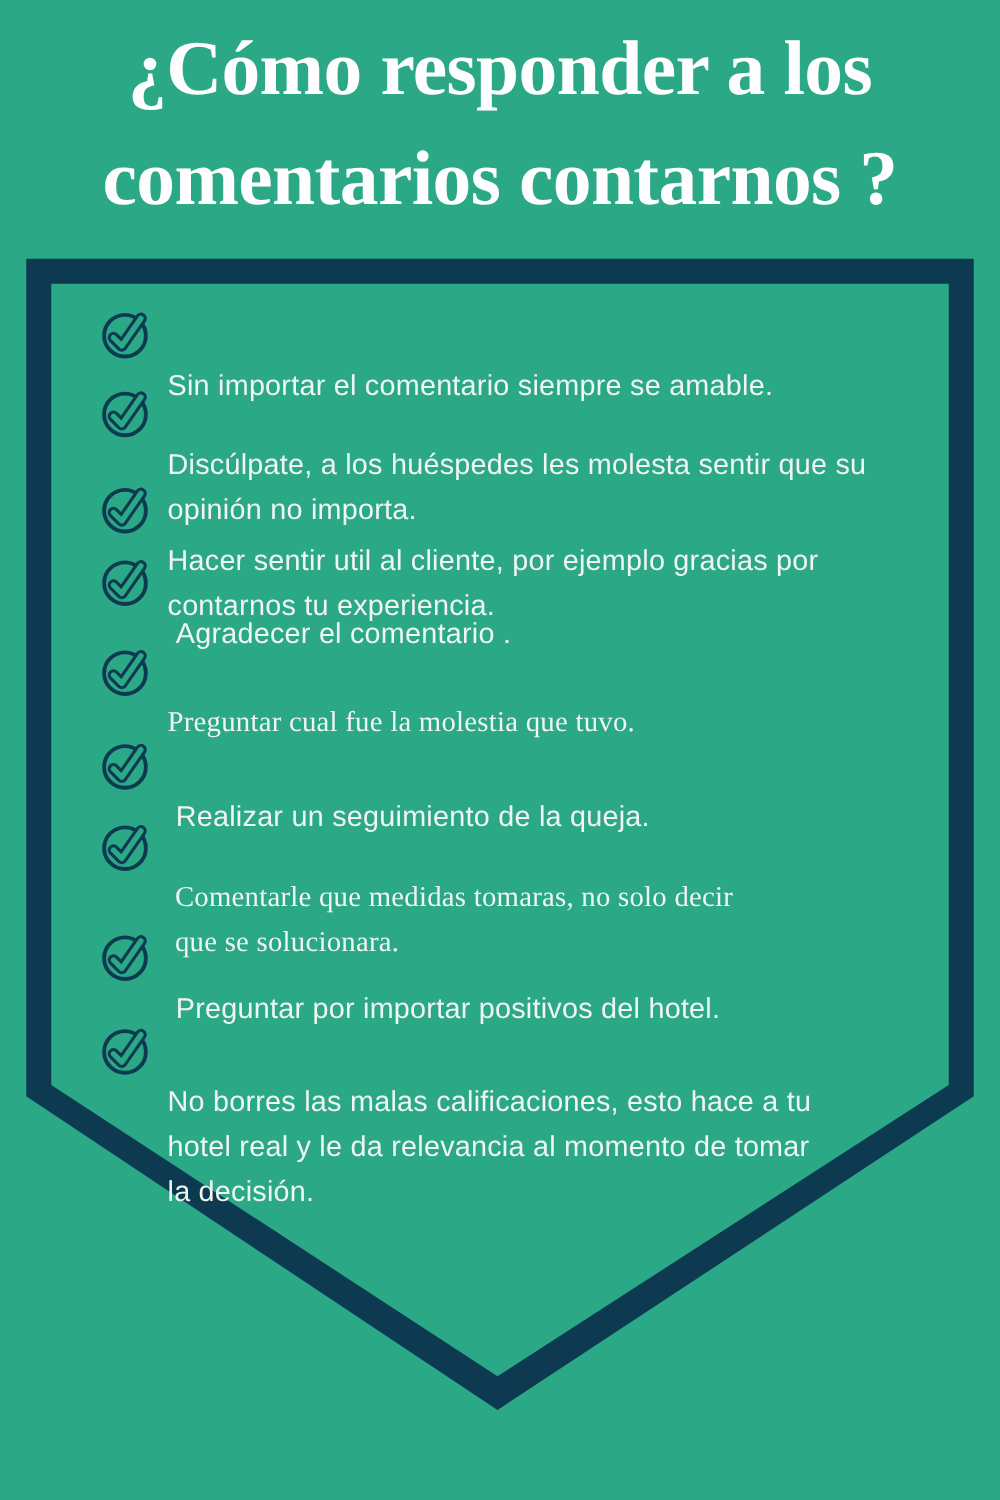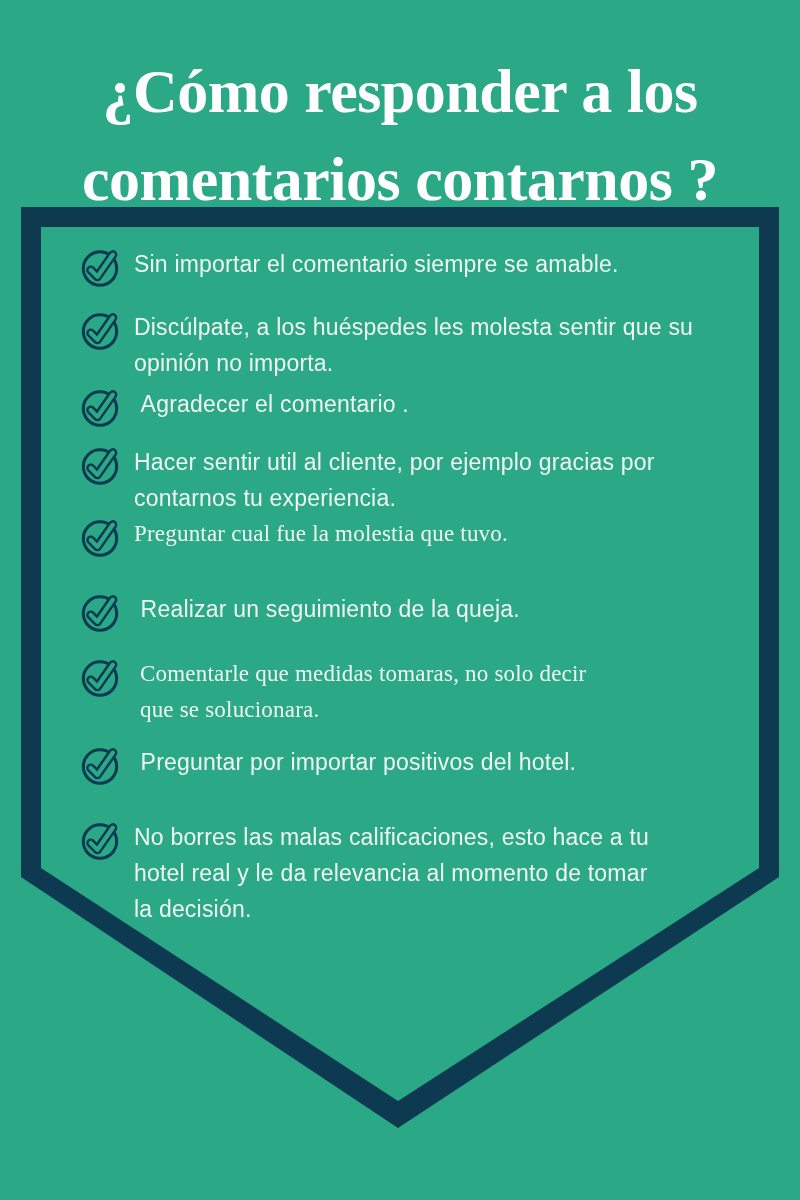--- a/index.html
+++ b/index.html
@@ -11,29 +11,28 @@
     height: 1200px;
     background: #2BA886;
     font-family: "Liberation Sans", sans-serif;
   }
 
   
   .title {
     position: absolute;
     top: 0; left: 0;
     width: 800px;
-    padding-top: 3px;
+    padding-top: 11px;
     text-align: center;
     color: #FEFEFE;
     font-family: "Liberation Serif", serif;
     font-weight: bold;
     font-size: 62px;
     line-height: 88px;
     letter-spacing: -0.5px;
-    margin-top: 44px;
   }
 
   
   .badge {
     position: absolute;
     top: 0; left: 0;
     width: 800px;
     height: 1200px;
     display: block;
   }
@@ -65,20 +64,21 @@
     flex: 0 0 41px;
     margin-top: 0px;
   }
 
   .item-text {
     color: #EFF5F1;
     font-size: 23px;
     line-height: 36px;
     white-space: pre-wrap;
     letter-spacing: 0.2px;
+    margin-top: 44px;
   }
 
   .defs-holder { position: absolute; width: 0; height: 0; overflow: hidden; }
 </style>
 </head>
 <body>
 
 <div class="canvas">
 
   <svg class="defs-holder" aria-hidden="true">
@@ -115,29 +115,29 @@
           <use href="#chk"></use>
         </svg>
       <div class="item-text">Discúlpate, a los huéspedes les molesta sentir que su
 opinión no importa.</div>
     </div>
 
     <div class="item">
       <svg class="check-icon-svg">
           <use href="#chk"></use>
         </svg>
-      <div class="item-text"> Agradecer el comentario .</div>
+      <div class="item-text">Hacer sentir util al cliente, por ejemplo gracias por
+contarnos tu experiencia.</div>
     </div>
 
     <div class="item">
       <svg class="check-icon-svg">
           <use href="#chk"></use>
         </svg>
-      <div class="item-text">Hacer sentir util al cliente, por ejemplo gracias por
-contarnos tu experiencia.</div>
+      <div class="item-text"> Agradecer el comentario .</div>
     </div>
 
     <div class="item">
       <svg class="check-icon-svg">
           <use href="#chk"></use>
         </svg>
       <div class="item-text">Preguntar cual fue la molestia que tuvo.</div>
     </div>
 
     <div class="item">

